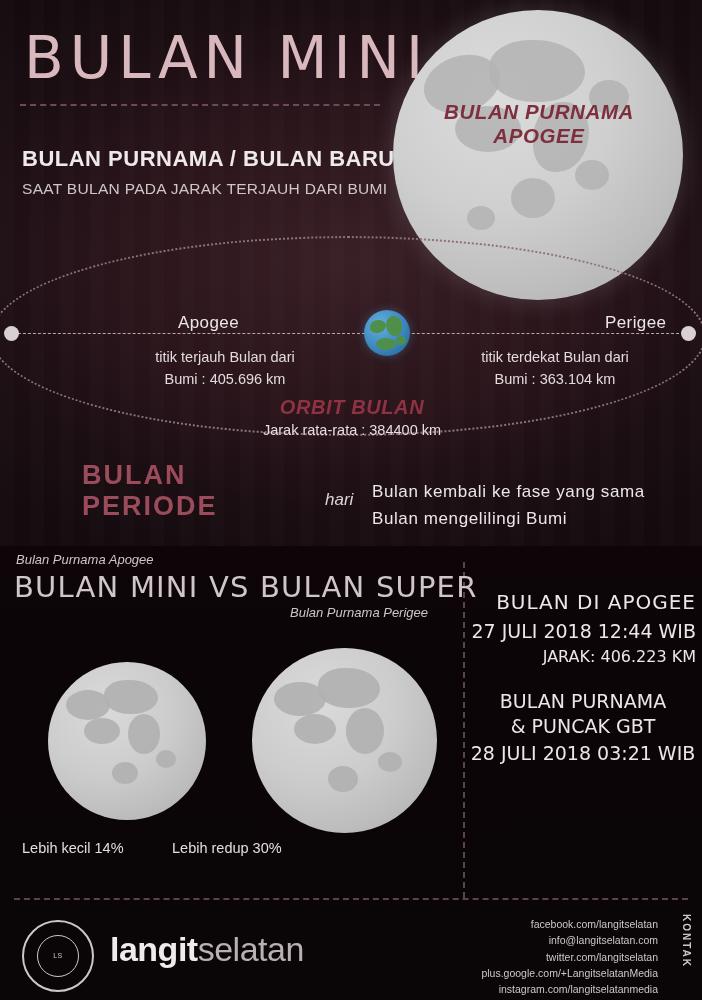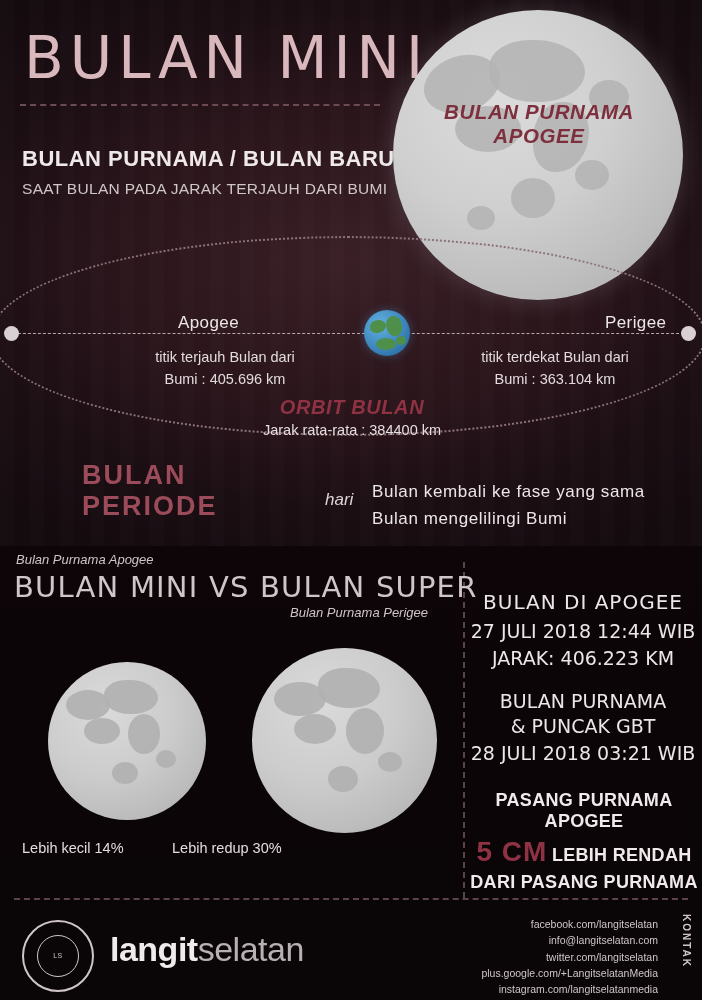--- a/index.html
+++ b/index.html
@@ -172,24 +172,24 @@
   .moon-b .s1{left:22px;top:34px;width:52px;height:34px;}
   .moon-b .s2{left:66px;top:20px;width:62px;height:40px;border-radius:45% 55% 50% 50%;}
   .moon-b .s3{left:42px;top:66px;width:42px;height:30px;}
   .moon-b .s4{left:94px;top:60px;width:38px;height:46px;}
   .moon-b .s5{left:76px;top:118px;width:30px;height:26px;}
   .moon-b .s6{left:126px;top:104px;width:24px;height:20px;}
 
   .cap-small{position:absolute;left:22px;top:840px;font-size:14.5px;color:#e4dcde;}
   .cap-dim{position:absolute;left:172px;top:840px;font-size:14.5px;color:#e4dcde;}
 
-  .right-block{position:absolute;left:470px;top:590px;width:226px;text-align:center;}
+  .right-block{position:absolute;left:470px;top:590px;width:226px;text-align:right;}
   .rb-t1{font-size:20px;letter-spacing:1px;color:#ece6e7;font-family:"DejaVu Sans", sans-serif;}
   .rb-t2{font-size:19px;margin-top:6px;color:#ece6e7;font-family:"DejaVu Sans", sans-serif;}
-  .rb-t3{font-size:19px;margin-top:5px;color:#ece6e7;font-family:"DejaVu Sans", sans-serif;}
+  .rb-t3{font-size:16px;margin-top:5px;color:#ece6e7;font-family:"DejaVu Sans", sans-serif;}
   .right-block2{position:absolute;left:470px;top:690px;width:226px;text-align:center;}
   .rb2-1{font-size:19px;color:#ece6e7;font-family:"DejaVu Sans", sans-serif;}
   .rb2-2{font-size:19px;margin-top:3px;color:#ece6e7;font-family:"DejaVu Sans", sans-serif;}
   .rb2-3{font-size:19px;margin-top:5px;color:#ece6e7;font-family:"DejaVu Sans", sans-serif;}
   .right-block3{position:absolute;left:466px;top:790px;width:236px;text-align:center;}
   .rb3-1{font-size:18px;font-weight:bold;color:#f0eaeb;letter-spacing:.3px;}
   .rb3-row{margin-top:4px;}
   .rb3-big{font-size:28px;font-weight:bold;color:#8e3244;letter-spacing:1px;}
   .rb3-rest{font-size:18px;font-weight:bold;color:#f0eaeb;letter-spacing:.3px;}
   .rb3-2{font-size:18px;font-weight:bold;color:#f0eaeb;margin-top:4px;letter-spacing:.3px;}
@@ -302,28 +302,20 @@
   <div class="right-block">
     <div class="rb-t1">BULAN DI APOGEE</div>
     <div class="rb-t2">27 JULI 2018 12:44 WIB</div>
     <div class="rb-t3">JARAK: 406.223 KM</div>
   </div>
   <div class="right-block2">
     <div class="rb2-1">BULAN PURNAMA</div>
     <div class="rb2-2">&amp; PUNCAK GBT</div>
     <div class="rb2-3">28 JULI 2018 03:21 WIB</div>
   </div>
-  <div class="right-block3">
-    <div class="rb3-1">PASANG PURNAMA APOGEE</div>
-    <div class="rb3-row">
-      <span class="rb3-big">5 CM</span>
-      <span class="rb3-rest">LEBIH RENDAH</span>
-    </div>
-    <div class="rb3-2">DARI PASANG PURNAMA</div>
-  </div>
 
   <div class="footer"></div>
   <div class="logo-badge">
     <div class="logo-inner">LS</div>
   </div>
   <div class="brand">
     <b>langit</b><span>selatan</span>
   </div>
   <div class="contacts">
     <div>facebook.com/langitselatan</div>

